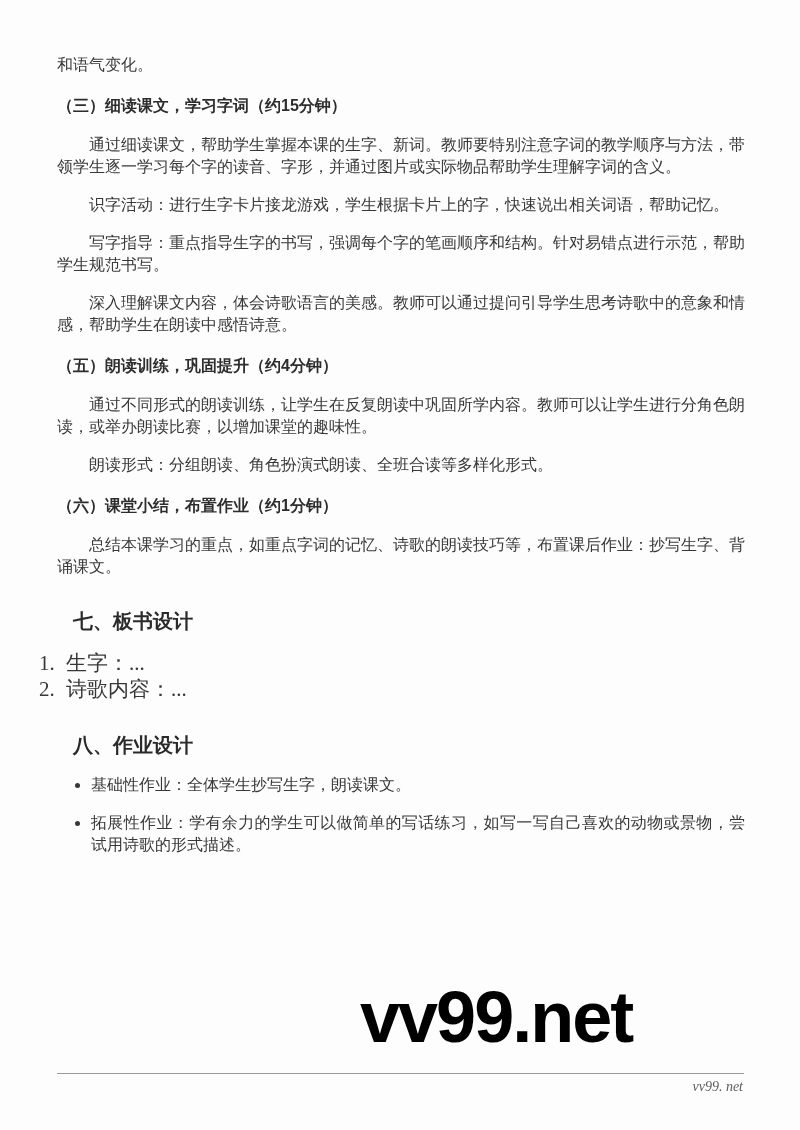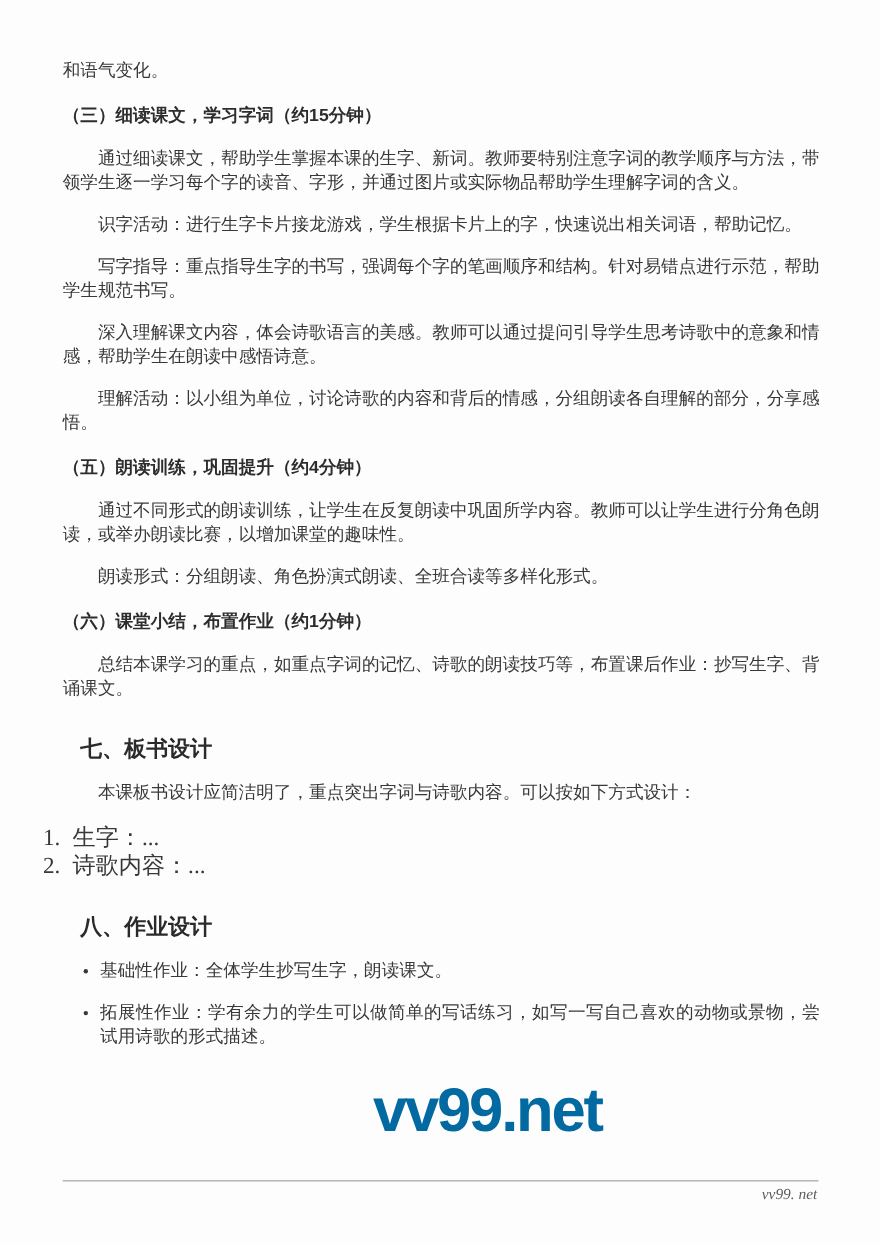--- a/index.html
+++ b/index.html
@@ -65,26 +65,26 @@
   }
   ul.homework-list li {
     font-size: 16px;
     line-height: 22px;
     text-align: justify;
     margin-bottom: 16px;
   }
 
   .watermark {
     position: absolute;
-    left: 339px; top: 976px;
+    left: 360px; top: 976px;
     font-family: "Liberation Sans", "DejaVu Sans", sans-serif;
-    font-size: 56px;
+    font-size: 72px;
     font-weight: bold;
     letter-spacing: -2px;
-    color: #0369a1;
+    color: #000000;
     z-index: 1;
     user-select: none;
     white-space: nowrap;
   }
   .footer-rule {
     position: absolute;
     left: 57px; top: 1073px;
     width: 687px; height: 1px;
     background: #9b9b9b;
     z-index: 2;
@@ -110,31 +110,29 @@
   <div class="content">
 
     <p class="body-par no-indent">和语气变化。</p>
 
     <h3 class="step-heading">（三）细读课文，学习字词（约15分钟）</h3>
     <p class="body-par">通过细读课文，帮助学生掌握本课的生字、新词。教师要特别注意字词的教学顺序与方法，带领学生逐一学习每个字的读音、字形，并通过图片或实际物品帮助学生理解字词的含义。</p>
     <p class="body-par">识字活动：进行生字卡片接龙游戏，学生根据卡片上的字，快速说出相关词语，帮助记忆。</p>
     <p class="body-par">写字指导：重点指导生字的书写，强调每个字的笔画顺序和结构。针对易错点进行示范，帮助学生规范书写。</p>
 
     <p class="body-par">深入理解课文内容，体会诗歌语言的美感。教师可以通过提问引导学生思考诗歌中的意象和情感，帮助学生在朗读中感悟诗意。</p>
-    <p class="body-par">理解活动：以小组为单位，讨论诗歌的内容和背后的情感，分组朗读各自理解的部分，分享感悟。</p>
 
     <h3 class="step-heading">（五）朗读训练，巩固提升（约4分钟）</h3>
     <p class="body-par">通过不同形式的朗读训练，让学生在反复朗读中巩固所学内容。教师可以让学生进行分角色朗读，或举办朗读比赛，以增加课堂的趣味性。</p>
     <p class="body-par">朗读形式：分组朗读、角色扮演式朗读、全班合读等多样化形式。</p>
 
     <h3 class="step-heading">（六）课堂小结，布置作业（约1分钟）</h3>
     <p class="body-par">总结本课学习的重点，如重点字词的记忆、诗歌的朗读技巧等，布置课后作业：抄写生字、背诵课文。</p>
 
     <h2 class="chapter-heading">七、板书设计</h2>
-    <p class="body-par">本课板书设计应简洁明了，重点突出字词与诗歌内容。可以按如下方式设计：</p>
     <ol class="board-list">
       <li>生字：...</li>
       <li>诗歌内容：...</li>
     </ol>
 
     <h2 class="chapter-heading">八、作业设计</h2>
     <ul class="homework-list">
       <li>基础性作业：全体学生抄写生字，朗读课文。</li>
       <li>拓展性作业：学有余力的学生可以做简单的写话练习，如写一写自己喜欢的动物或景物，尝试用诗歌的形式描述。</li>
     </ul>

